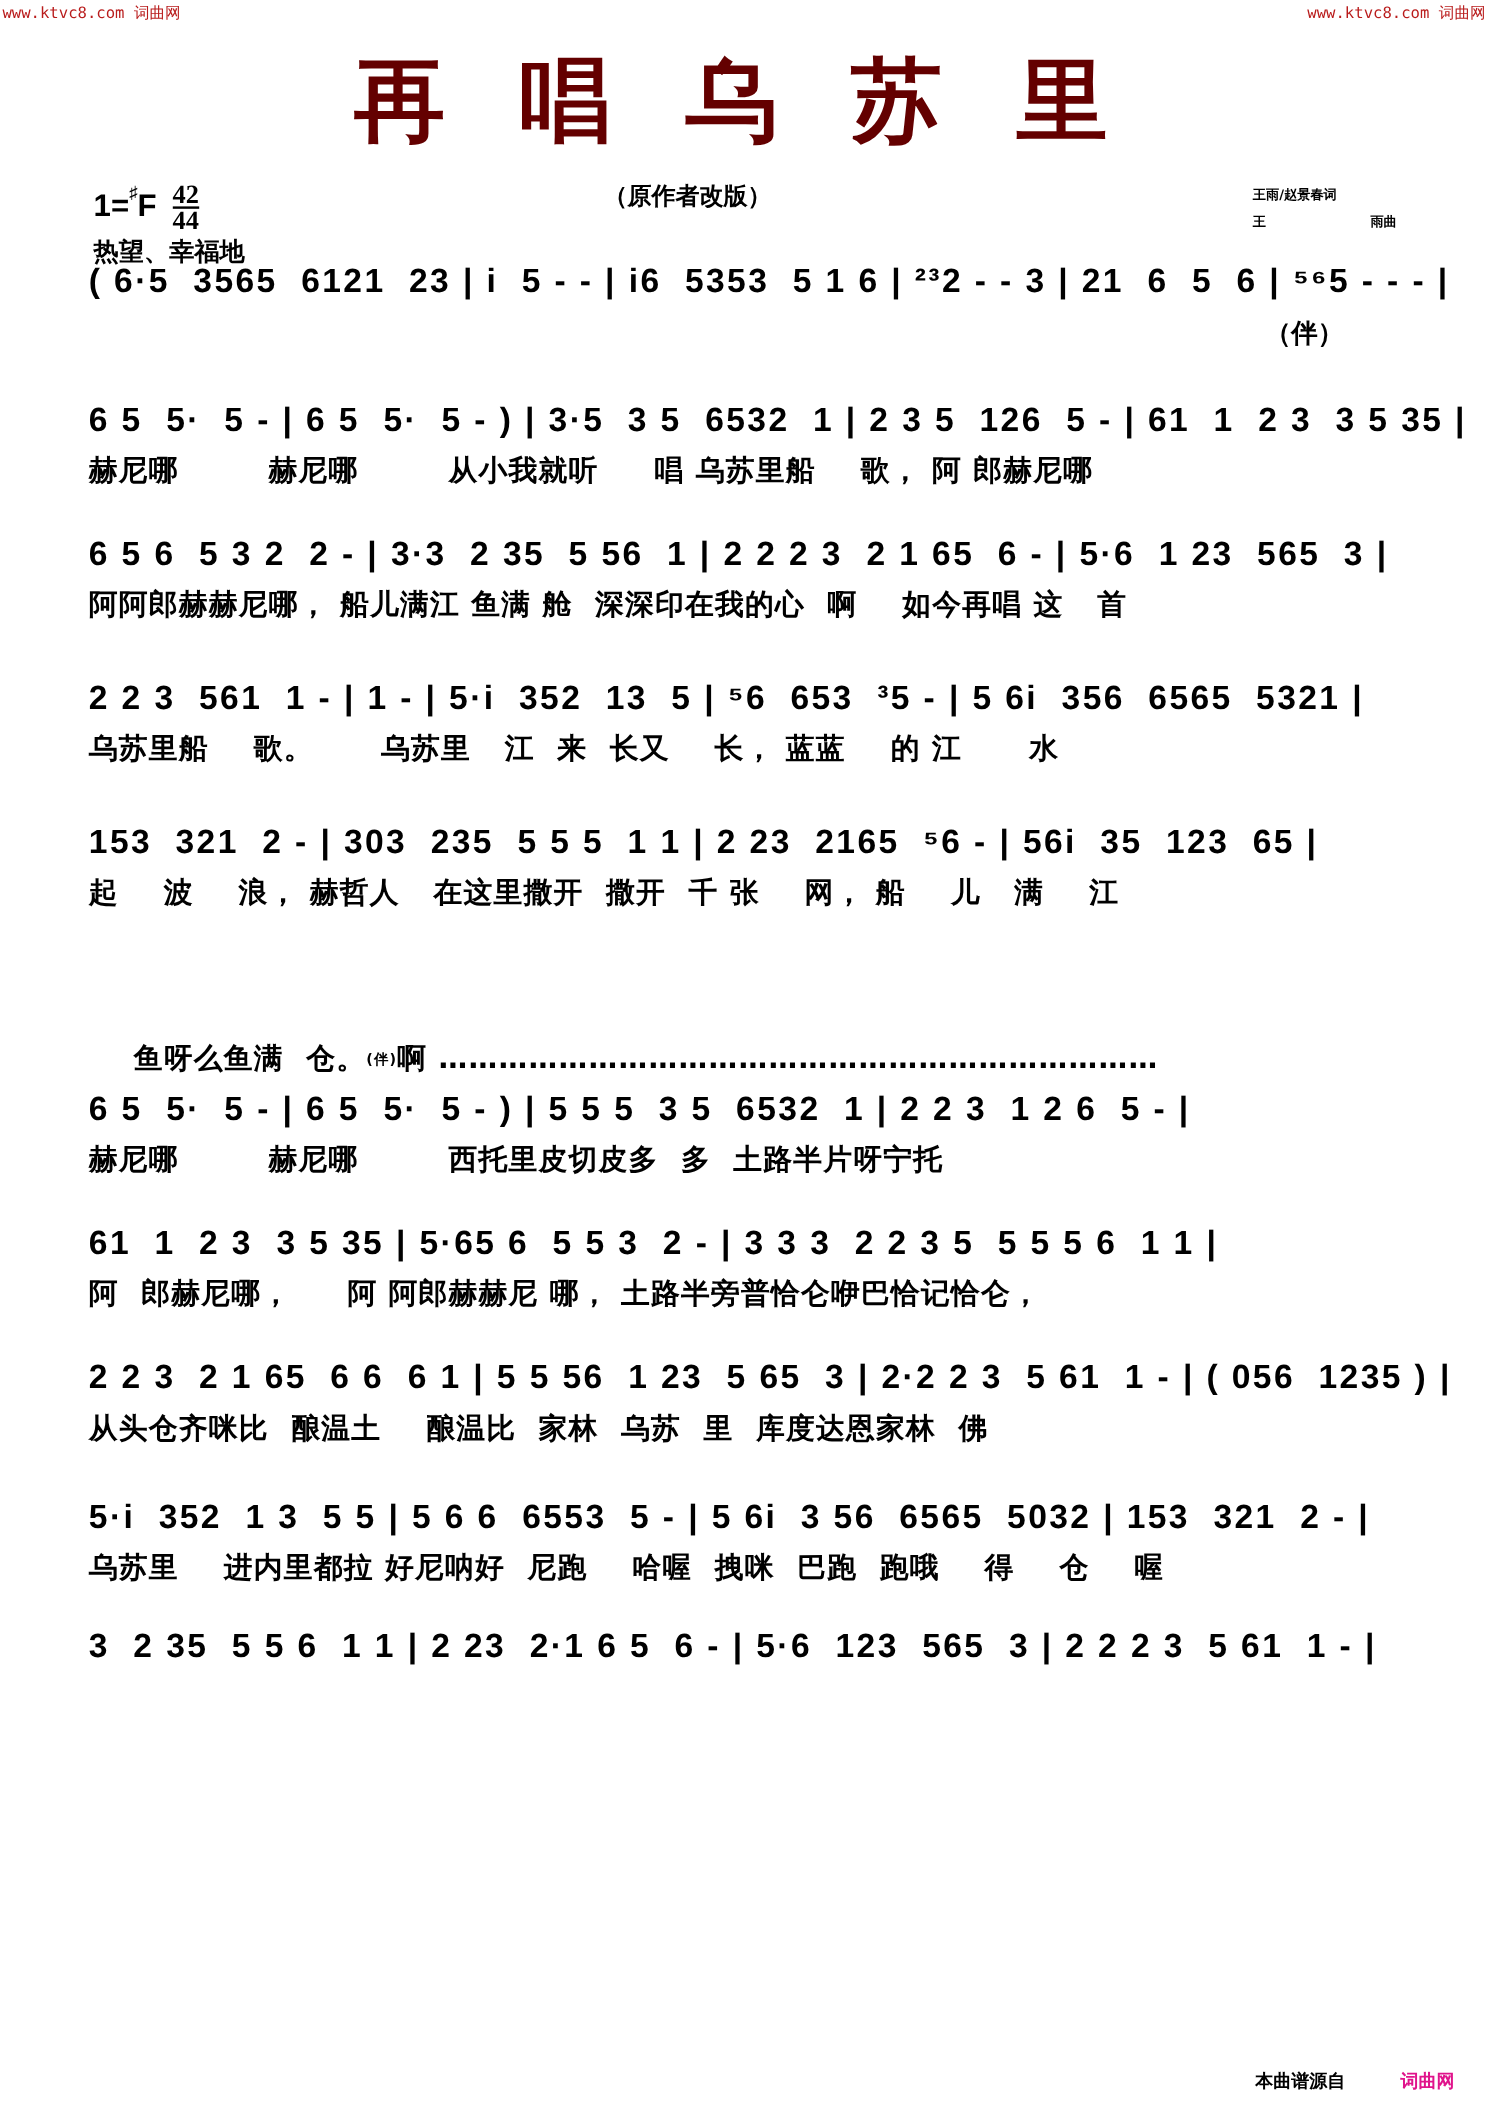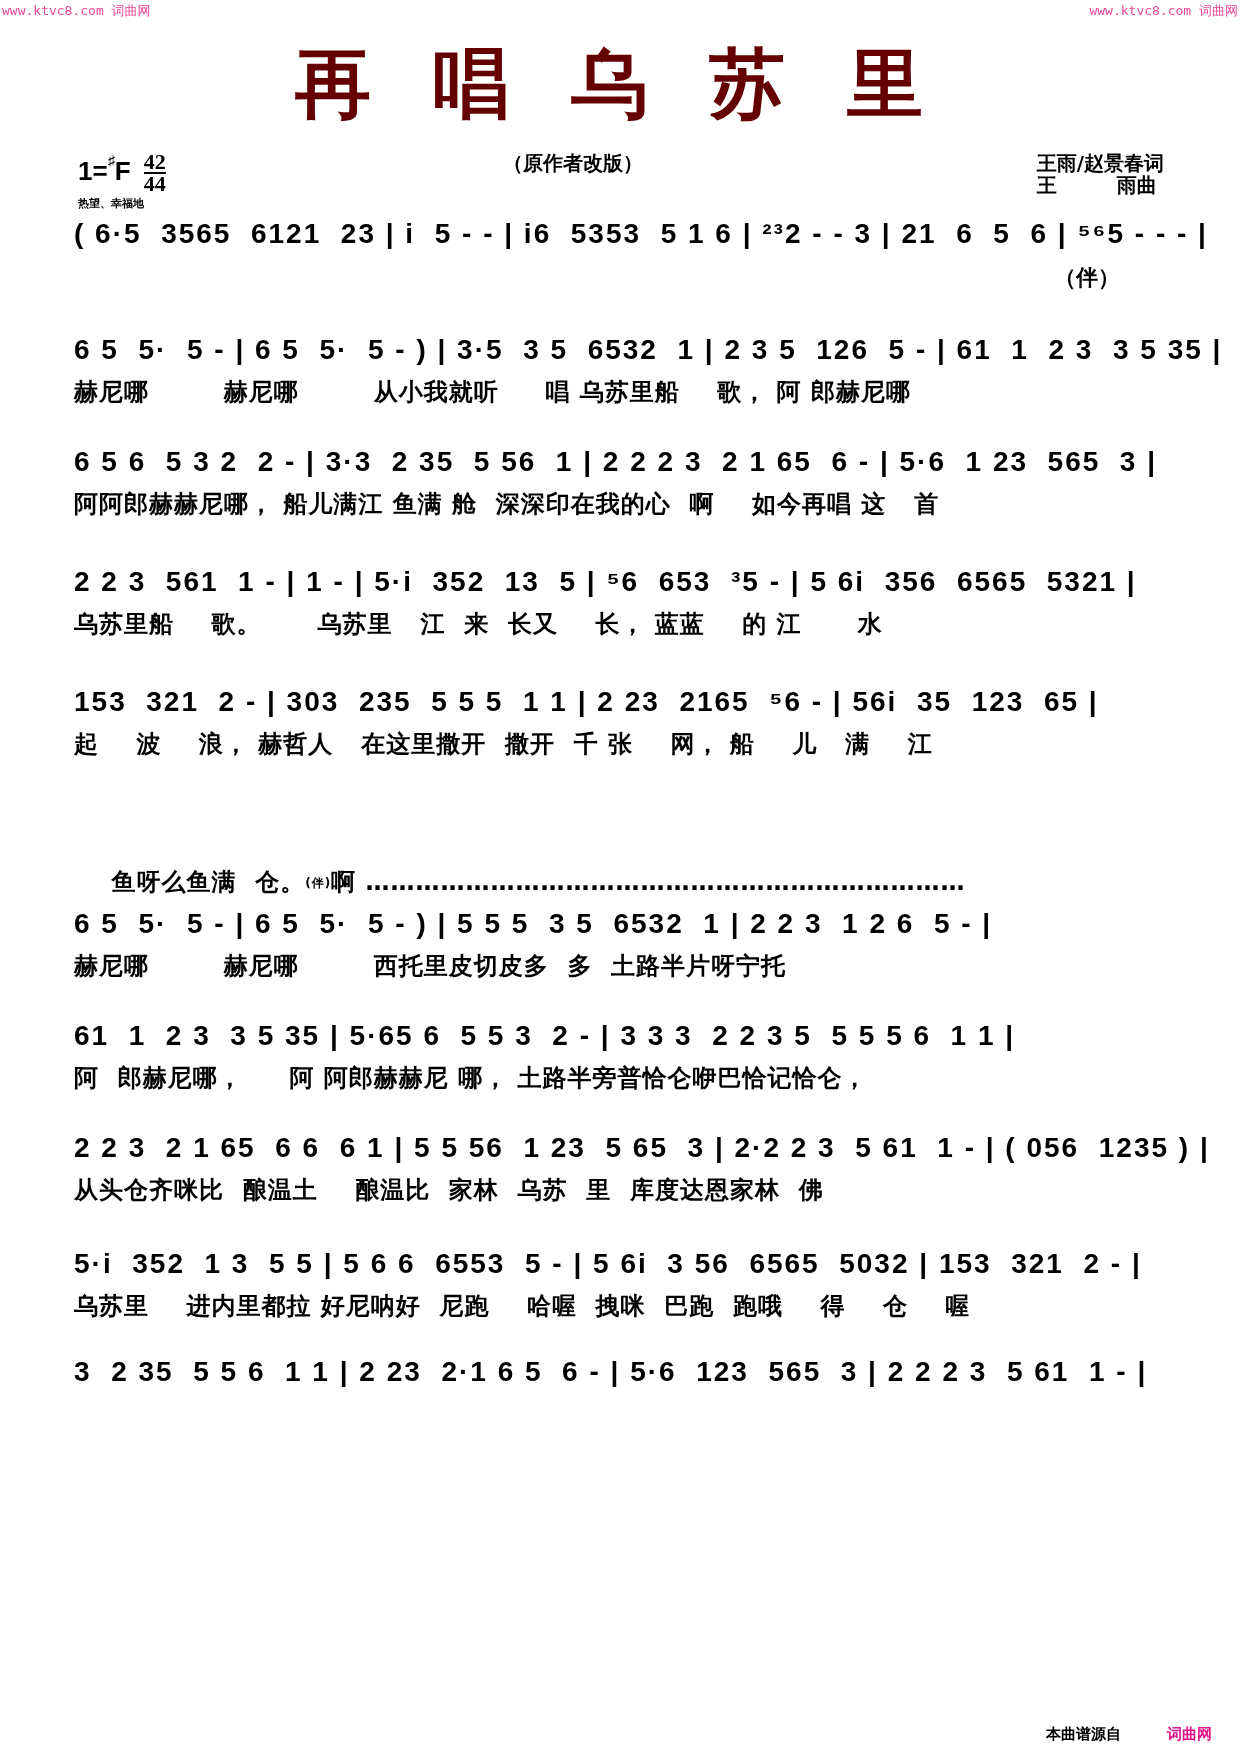--- a/index.html
+++ b/index.html
@@ -1,27 +1,27 @@
 <!DOCTYPE html>
 <html><head>
 <meta charset="utf-8">
 <style>
   html,body{margin:0;padding:0;background:#fff;}
   body{width:1240px;height:1754px;position:relative;overflow:hidden;font-family:"DejaVu Sans","Liberation Sans",sans-serif;color:#000;}
-  .wm{position:absolute;top:2px;font-family:"DejaVu Sans Mono","Liberation Mono",monospace;font-size:13px;color:#ec4899;}
+  .wm{position:absolute;top:2px;font-family:"DejaVu Sans Mono","Liberation Mono",monospace;font-size:13px;color:#b91c1c;}
   .wm.left{left:2px;}
   .wm.right{right:2px;}
   .title{position:absolute;top:34px;left:0;width:1240px;text-align:center;font-family:"DejaVu Sans",sans-serif;font-weight:bold;font-size:76px;color:#640000;letter-spacing:62px;text-indent:40px;}
   .key{position:absolute;left:78px;top:152px;font-family:"Liberation Sans",sans-serif;font-weight:bold;font-size:26px;}
   .key .sharp{font-size:14px;vertical-align:top;}
   .key .frac{display:inline-flex;flex-direction:column;align-items:center;font-family:"Liberation Serif",serif;font-size:22px;line-height:20px;vertical-align:middle;margin-left:6px;}
   .key .frac span.l{border-bottom:2px solid #000;}
-  .mood{position:absolute;left:78px;top:196px;font-size:11px;font-weight:bold;}
+  .mood{position:absolute;left:78px;top:196px;font-size:21px;font-weight:bold;}
   .subtitle{position:absolute;left:0;width:1146px;top:150px;text-align:center;font-size:20px;font-weight:bold;}
-  .credits{position:absolute;right:76px;top:152px;font-size:20px;font-weight:bold;line-height:22px;}
+  .credits{position:absolute;right:76px;top:152px;font-size:11px;font-weight:bold;line-height:22px;}
   .credits .c2{display:flex;justify-content:space-between;width:120px;}
   .system{position:absolute;left:74px;width:1094px;}
   .notes{position:absolute;left:0;white-space:pre;font-family:"Liberation Sans",sans-serif;font-weight:bold;font-size:28px;letter-spacing:2px;}
   .lyrics{position:absolute;left:0;white-space:pre;font-family:"DejaVu Sans",sans-serif;font-weight:bold;font-size:24px;letter-spacing:1px;}
   .footer{position:absolute;bottom:10px;right:28px;font-size:15px;font-weight:bold;}
   .footer .brand{color:#e0148c;margin-left:46px;}
   .ban{position:absolute;font-size:22px;font-weight:bold;}
 </style>
 </head>
 <body>

